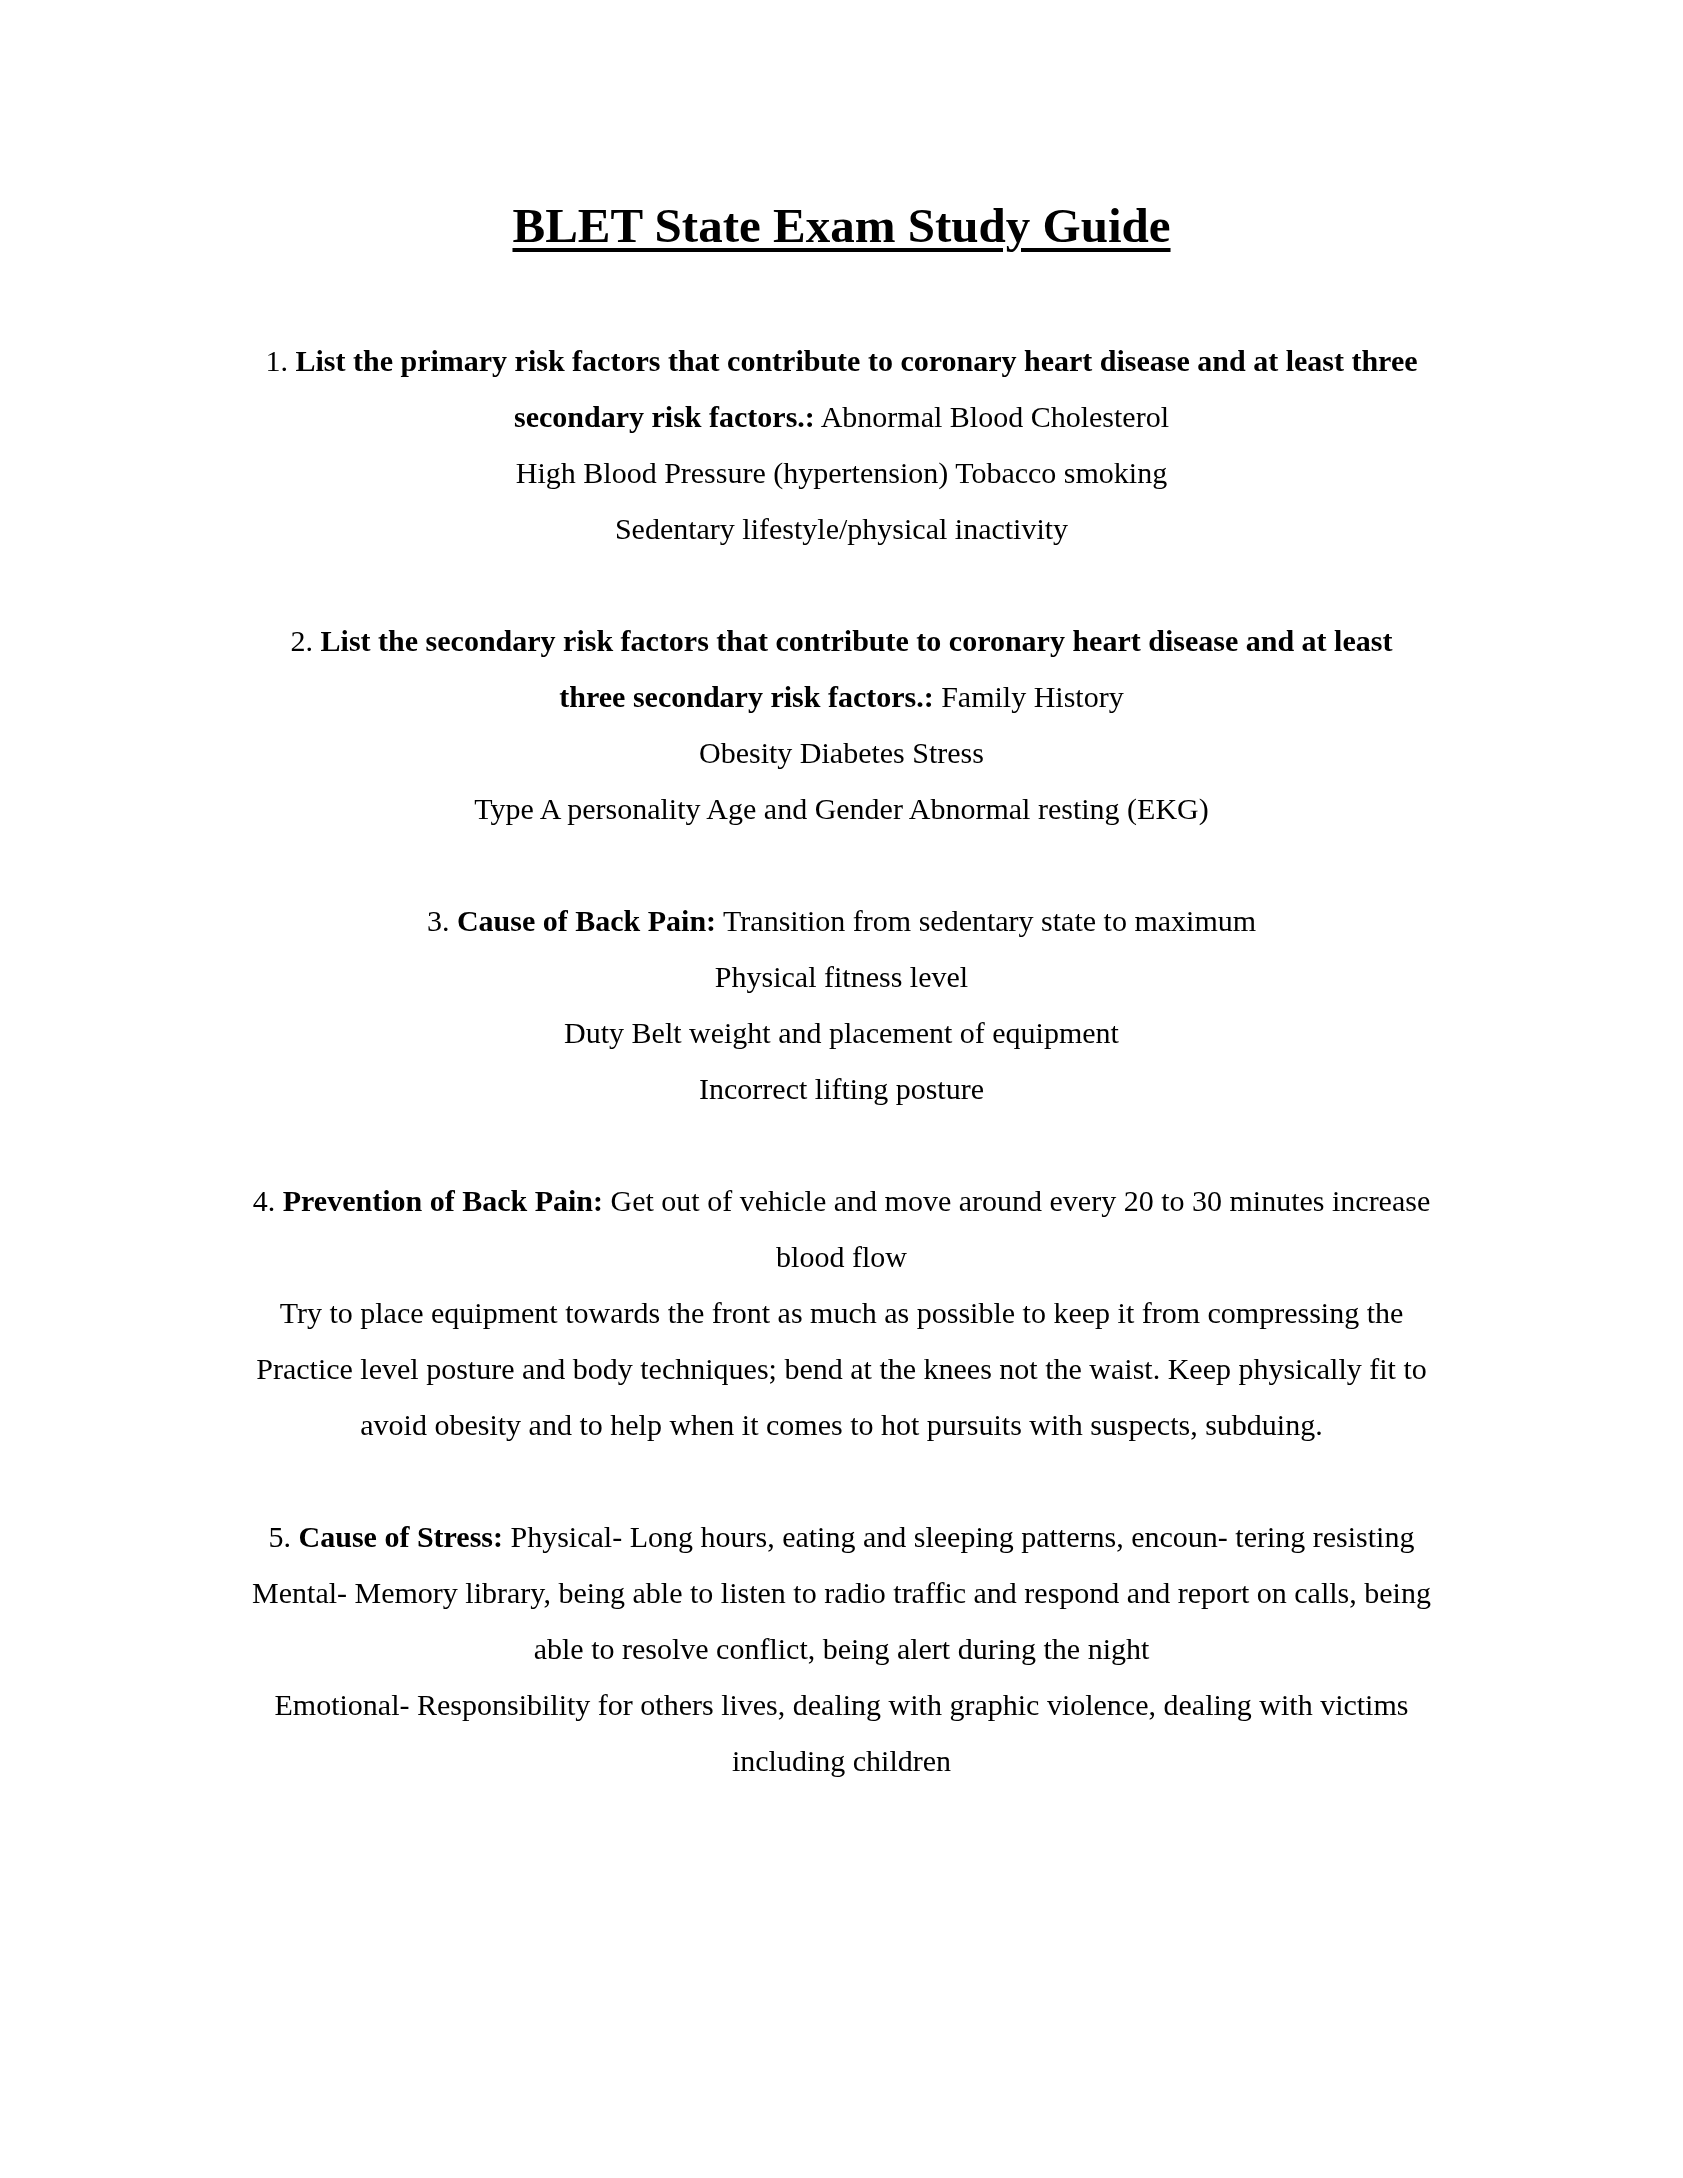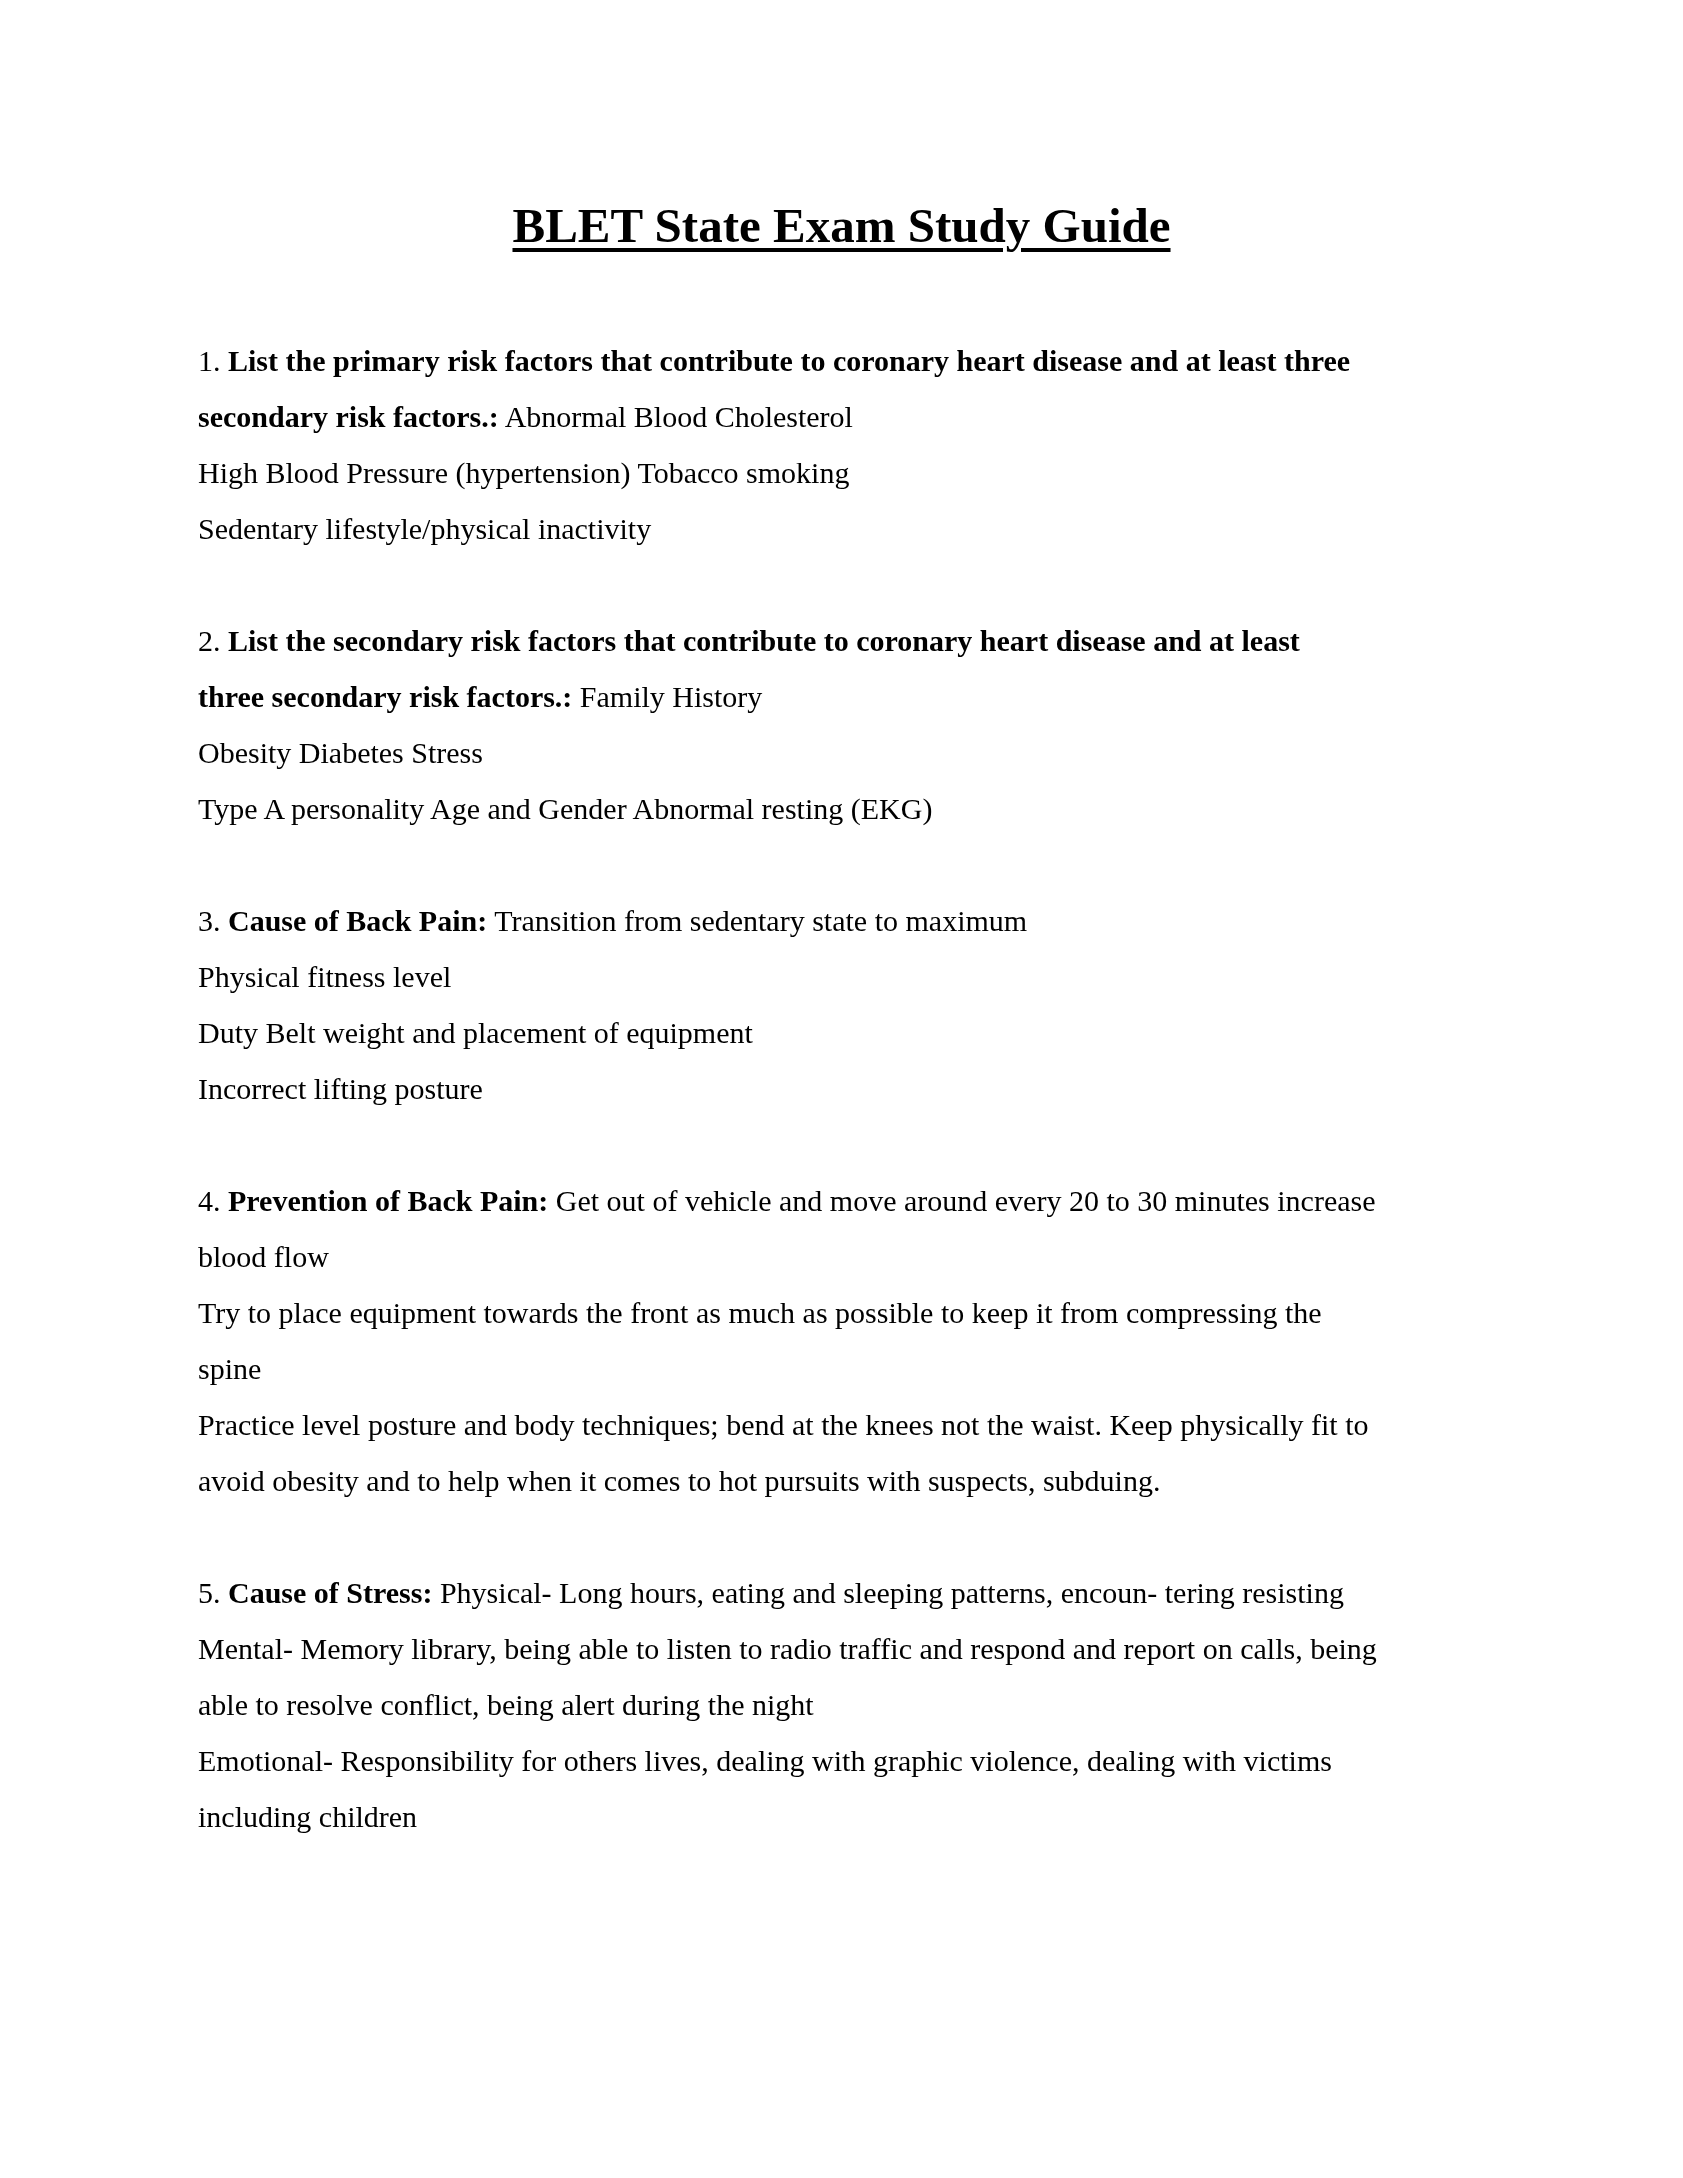--- a/index.html
+++ b/index.html
@@ -44,20 +44,21 @@
       position: absolute;
       left: 198px;
       top: 333px;
       width: 1287px;
       font-size: 30px;
       line-height: 56px;
     }
     .line {
       white-space: nowrap;
       height: 56px;
+      text-align: center;
     }
     .gap {
       height: 56px;
     }
     .q {
       font-weight: bold;
     }
     .num {
       font-weight: normal;
     }
@@ -92,21 +93,20 @@
       <div class="line">Physical fitness level</div>
       <div class="line">Duty Belt weight and placement of equipment</div>
       <div class="line">Incorrect lifting posture</div>
     </div>
     <div class="gap"></div>
 
     <div>
       <div class="line"><span class="num">4.</span> <span class="q">Prevention of Back Pain:</span> <span>Get out of vehicle and move around every 20 to 30 minutes increase</span></div>
       <div class="line">blood flow</div>
       <div class="line">Try to place equipment towards the front as much as possible to keep it from compressing the</div>
-      <div class="line">spine</div>
       <div class="line">Practice level posture and body techniques; bend at the knees not the waist. Keep physically fit to</div>
       <div class="line">avoid obesity and to help when it comes to hot pursuits with suspects, subduing.</div>
     </div>
     <div class="gap"></div>
 
     <div>
       <div class="line"><span class="num">5.</span> <span class="q">Cause of Stress:</span> <span>Physical- Long hours, eating and sleeping patterns, encoun- tering resisting</span></div>
       <div class="line">Mental- Memory library, being able to listen to radio traffic and respond and report on calls, being</div>
       <div class="line">able to resolve conflict, being alert during the night</div>
       <div class="line">Emotional- Responsibility for others lives, dealing with graphic violence, dealing with victims</div>

